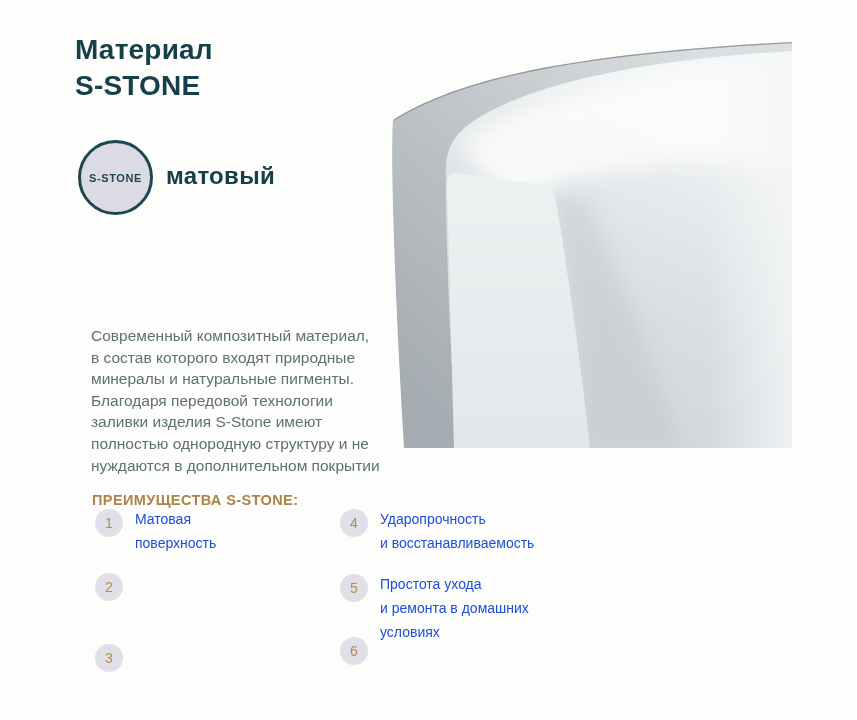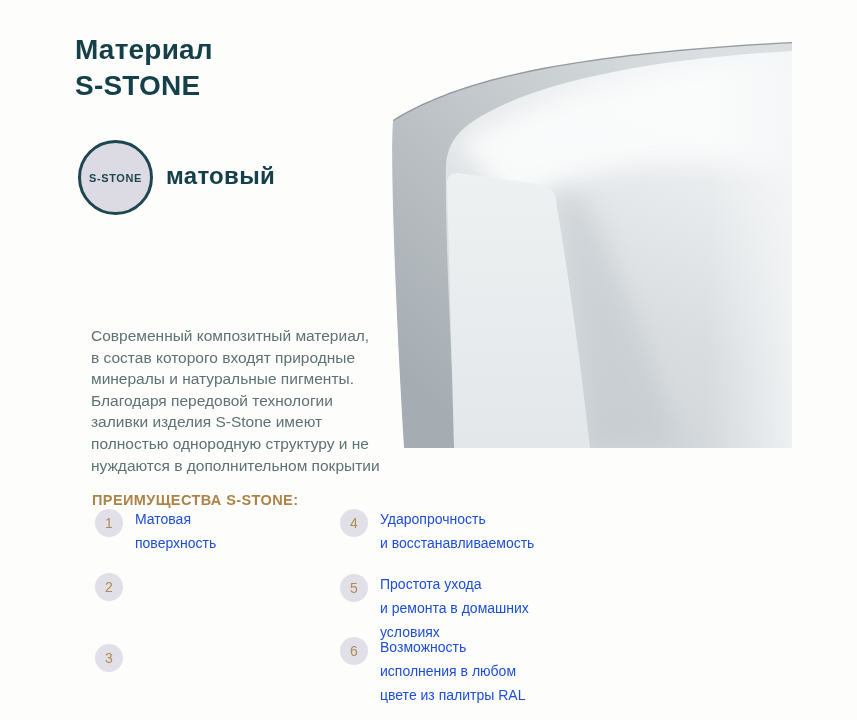--- a/index.html
+++ b/index.html
@@ -93,23 +93,20 @@
 и восстанавливаемость</div>
 </div>
 <div class="abs adv-item i5">
   <div class="num">5</div>
   <div class="adv-text">Простота ухода
 и ремонта в домашних
 условиях</div>
 </div>
 <div class="abs adv-item i6">
   <div class="num">6</div>
-  <div class="adv-text">Возможность
-исполнения в любом
-цвете из палитры RAL</div>
 </div>
 
 <div class="abs photo">
   <svg width="402" height="406" viewBox="0 0 402 406" xmlns="http://www.w3.org/2000/svg">
     <defs>
       <clipPath id="clipSil">
         <path d="M 3,78 C 70,36 180,12 402,0 L 402,406 L 14,406 C 5,260 0,112 3,78 Z"></path>
       </clipPath>
       <linearGradient id="gBowl" x1="0.1" y1="1" x2="0.5" y2="0">
         <stop offset="0" stop-color="#ced3d7"></stop>

